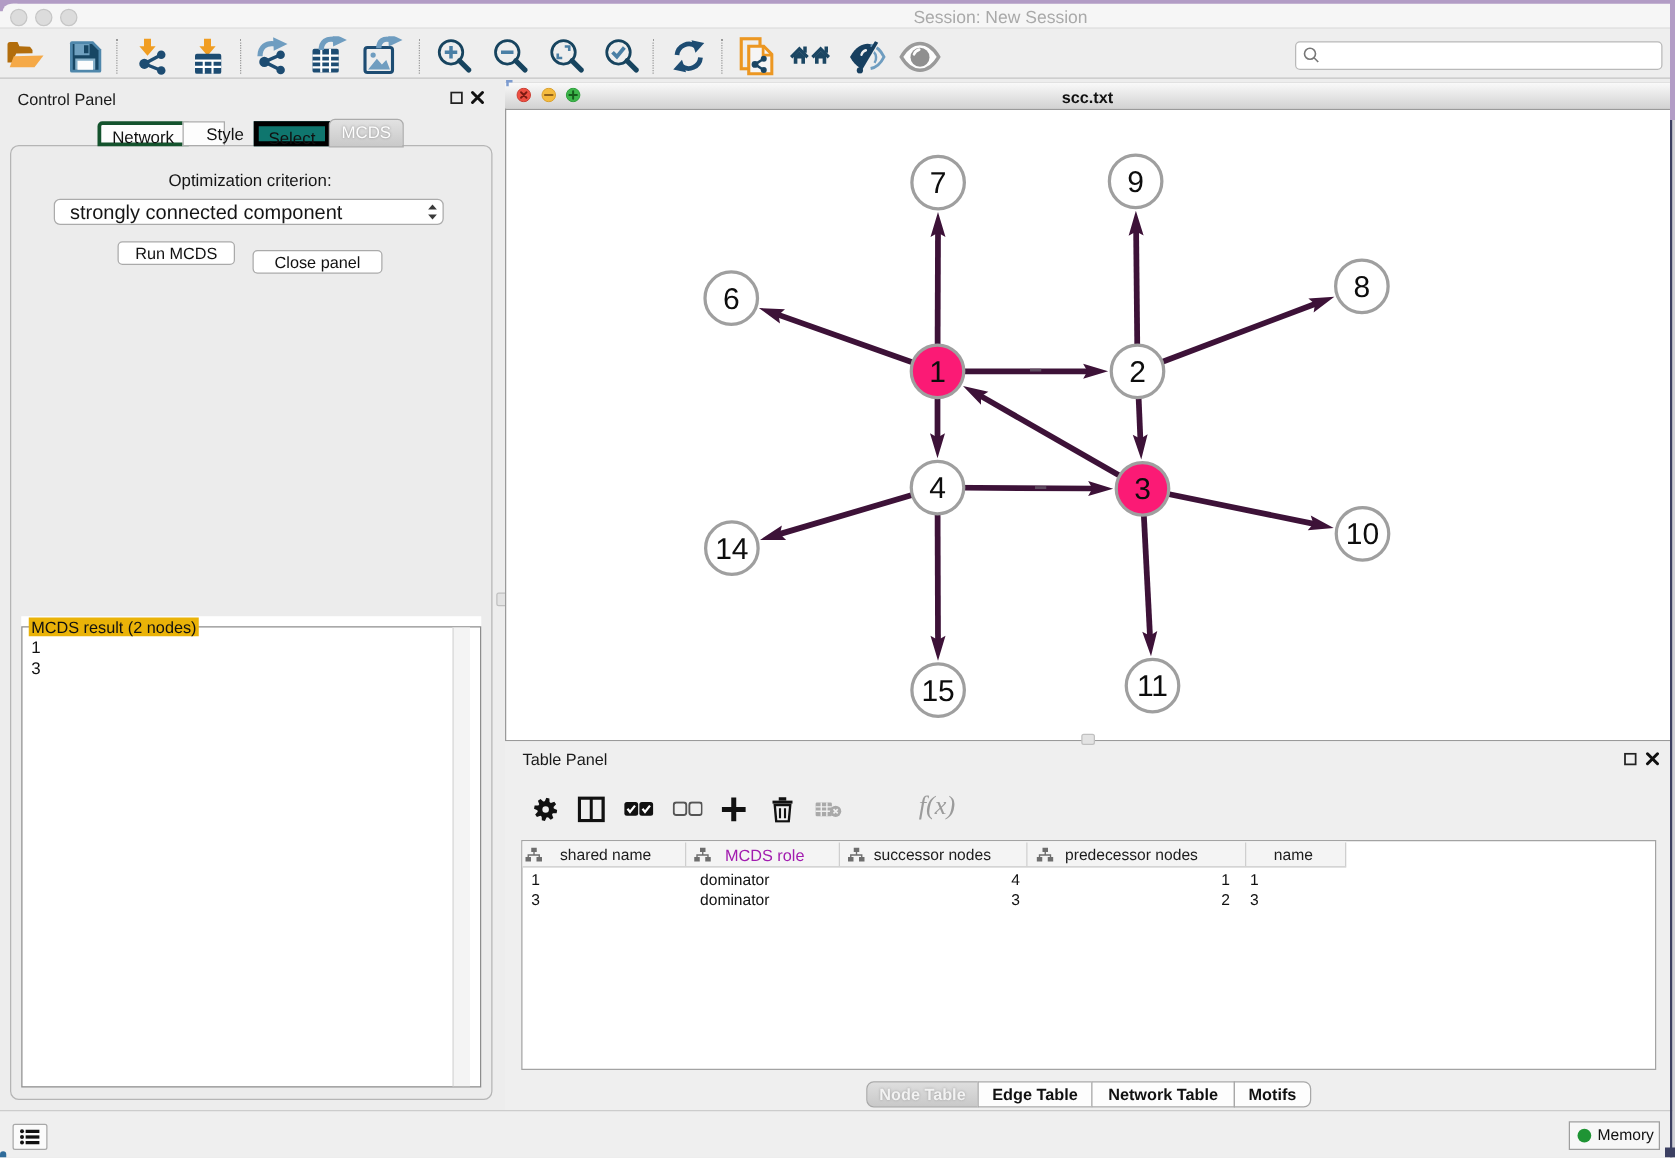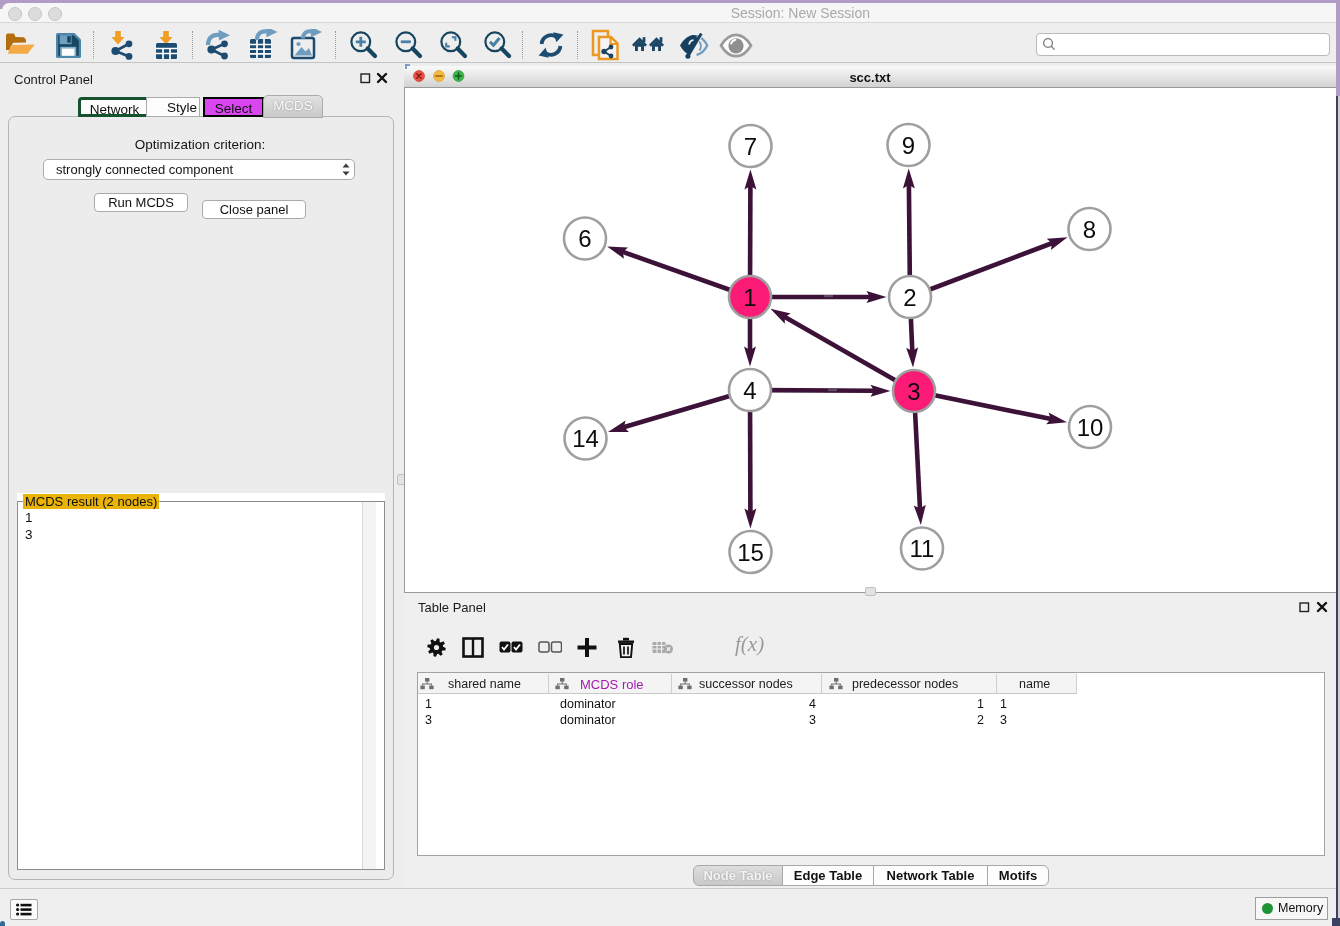--- a/index.html
+++ b/index.html
@@ -167,27 +167,27 @@
 <svg class="abs" style="left:360px;top:73px;" width="11" height="11" viewBox="0 0 11 11">
     <rect x="1" y="1" width="8.5" height="8.5" fill="none" stroke="#222" stroke-width="1.4"></rect>
   </svg>
 <svg class="abs" style="left:376px;top:72px;" width="12" height="12" viewBox="0 0 12 12">
     <path d="M2,2 L10,10 M10,2 L2,10" stroke="#111" stroke-width="2.4" stroke-linecap="round"></path>
   </svg>
 
 <div class="abs" style="left:8px;top:116px;width:384px;height:762px;border:1px solid #b5b5b5;border-radius:7px;background:#ececec;"></div>
 
 <div class="abs" style="left:78px;top:97px;width:73px;height:20px;background:#fdfdfd;border:3px solid #14532d;border-radius:4px 0 0 0;box-sizing:border-box;text-align:center;font-size:13.5px;color:#111;line-height:19px;">Network</div>
-<div class="abs" style="left:146px;top:97px;width:54px;height:20px;background:#fdfdfd;border:1px solid #ababab;box-sizing:border-box;text-align:center;font-size:13.5px;color:#111;line-height:19px;padding-left:18px;">Style</div>
-<div class="abs" style="left:203px;top:97px;width:61px;height:20px;background:#d946ef;border:2px solid #000000;box-sizing:border-box;text-align:center;font-size:13.5px;color:#111;line-height:19px;">Select</div>
+<div class="abs" style="left:146px;top:97px;width:34px;height:20px;background:#fdfdfd;border:1px solid #ababab;box-sizing:border-box;text-align:center;font-size:13.5px;color:#111;line-height:19px;padding-left:18px;">Style</div>
+<div class="abs" style="left:203px;top:97px;width:61px;height:20px;background:#0f766e;border:4px solid #000000;box-sizing:border-box;text-align:center;font-size:13.5px;color:#111;line-height:19px;">Select</div>
 <div class="abs" style="left:263px;top:95px;width:60px;height:23px;background:linear-gradient(#e2e2e2,#c9c9c9);border:1px solid #ababab;border-radius:5px 5px 0 0;box-sizing:border-box;text-align:center;font-size:13.5px;color:#fdfdfd;line-height:20px;text-shadow:0 0 2px #8a8a8a;">MCDS</div>
 
 <div class="abs" style="left:0;top:137px;width:400px;text-align:center;font-size:13.5px;color:#151515;">Optimization criterion:</div>
 <div class="abs" style="left:43px;top:159px;width:312px;height:21px;background:#fff;border:1px solid #ababab;border-radius:5px;box-sizing:border-box;"></div>
-<div class="abs" style="left:56px;top:162px;font-size:13px;color:#151515;">strongly connected component</div>
+<div class="abs" style="left:56px;top:162px;font-size:16px;color:#151515;">strongly connected component</div>
 <svg class="abs" style="left:340px;top:162px;" width="12" height="15" viewBox="0 0 12 15">
     <path d="M2.5,5.5 L6,1.5 L9.5,5.5 Z" fill="#3a3a3a"></path>
     <path d="M2.5,9.5 L6,13.5 L9.5,9.5 Z" fill="#3a3a3a"></path>
   </svg>
 <div class="btn" style="left:94px;top:193px;width:94px;height:19px;line-height:17px;">Run MCDS</div>
 <div class="btn" style="left:202px;top:200px;width:104px;height:19px;line-height:17px;">Close panel</div>
 
 <div class="abs" style="left:17px;top:493px;width:368px;height:376px;background:#fff;"></div>
 <div class="abs" style="left:17px;top:501px;width:368px;height:369px;border:1px solid #8d8d8d;box-sizing:border-box;"></div>
 <div class="abs" style="left:362px;top:502px;width:13px;height:367px;background:#f4f4f4;border-left:1px solid #d8d8d8;"></div>

